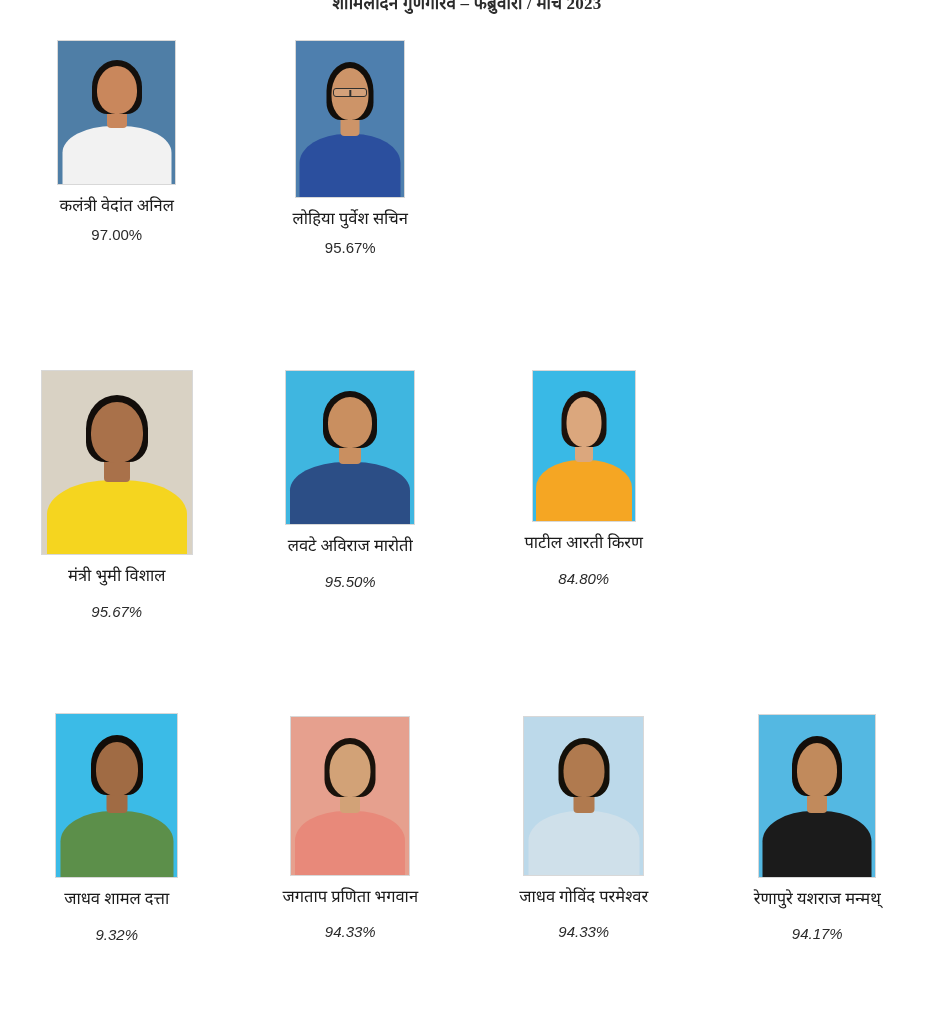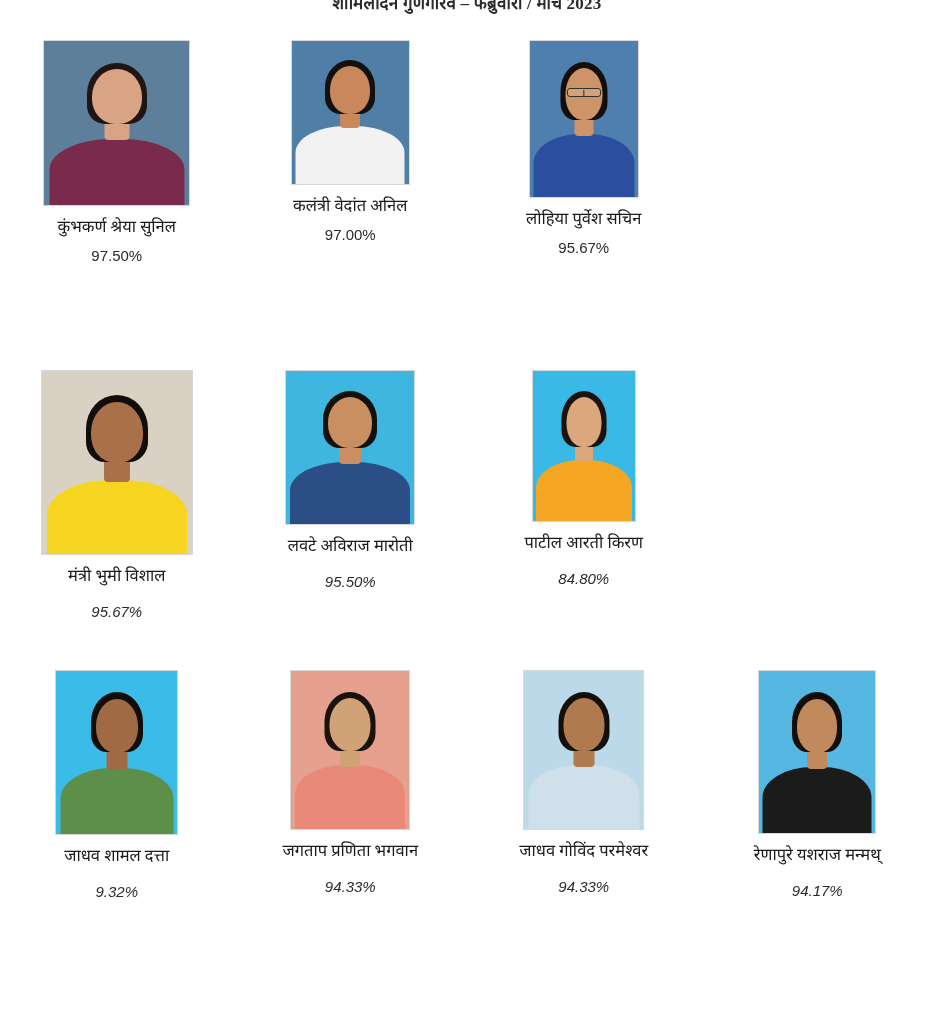--- a/index.html
+++ b/index.html
@@ -42,21 +42,21 @@
     display: flex;
     flex-direction: column;
   }
   .row {
     display: flex;
     flex-direction: row;
     width: 934px;
   }
   .row-1 { height: 330px; }
   .row-2 { height: 300px; }
-  .row-3 { height: 320px; }
+  .row-3 { height: 320px; align-items: center; }
   .cell {
     width: 233.5px;
     display: flex;
     flex-direction: column;
     align-items: center;
     padding-top: 4px;
   }
   .photo-wrap {
     display: flex;
     align-items: flex-end;
@@ -141,33 +141,20 @@
 
 <div id="page">
 
   <div class="page-heading">शामिलदिन गुणगौरव – फेब्रुवारी / मार्च 2023</div>
 
   <div class="grid">
 
     <div class="row row-1">
       <div class="cell">
         <div class="photo-wrap">
-            <div class="photo" style="width: 147px; height: 166px;">
-              <div class="bg" style="background: rgb(94, 127, 156);"></div>
-              <div class="body" style="width: 135px; height: 66px; background: rgb(122, 42, 74);"></div>
-              <div class="neck" style="width: 25px; height: 23px; top: 76px; background: rgb(216, 164, 131);"></div>
-              <div class="hair" style="width: 60px; height: 61px; top: 22px; background: rgb(29, 22, 18);"></div>
-              <div class="head" style="width: 50px; height: 55px; top: 28px; background: rgb(216, 164, 131);"></div>
-            </div>
-          </div>
-        <div class="name">कुंभकर्ण श्रेया सुनिल</div>
-        <div class="pct">97.50%</div>
-      </div>
-      <div class="cell">
-        <div class="photo-wrap">
             <div class="photo" style="width: 119px; height: 145px;">
               <div class="bg" style="background: rgb(79, 126, 166);"></div>
               <div class="body" style="width: 109px; height: 58px; background: rgb(242, 242, 242);"></div>
               <div class="neck" style="width: 20px; height: 20px; top: 67px; background: rgb(201, 135, 92);"></div>
               <div class="hair" style="width: 50px; height: 54px; top: 19px; background: rgb(20, 16, 13);"></div>
               <div class="head" style="width: 40px; height: 48px; top: 25px; background: rgb(201, 135, 92);"></div>
             </div>
           </div>
         <div class="name">कलंत्री वेदांत अनिल</div>
         <div class="pct">97.00%</div>

